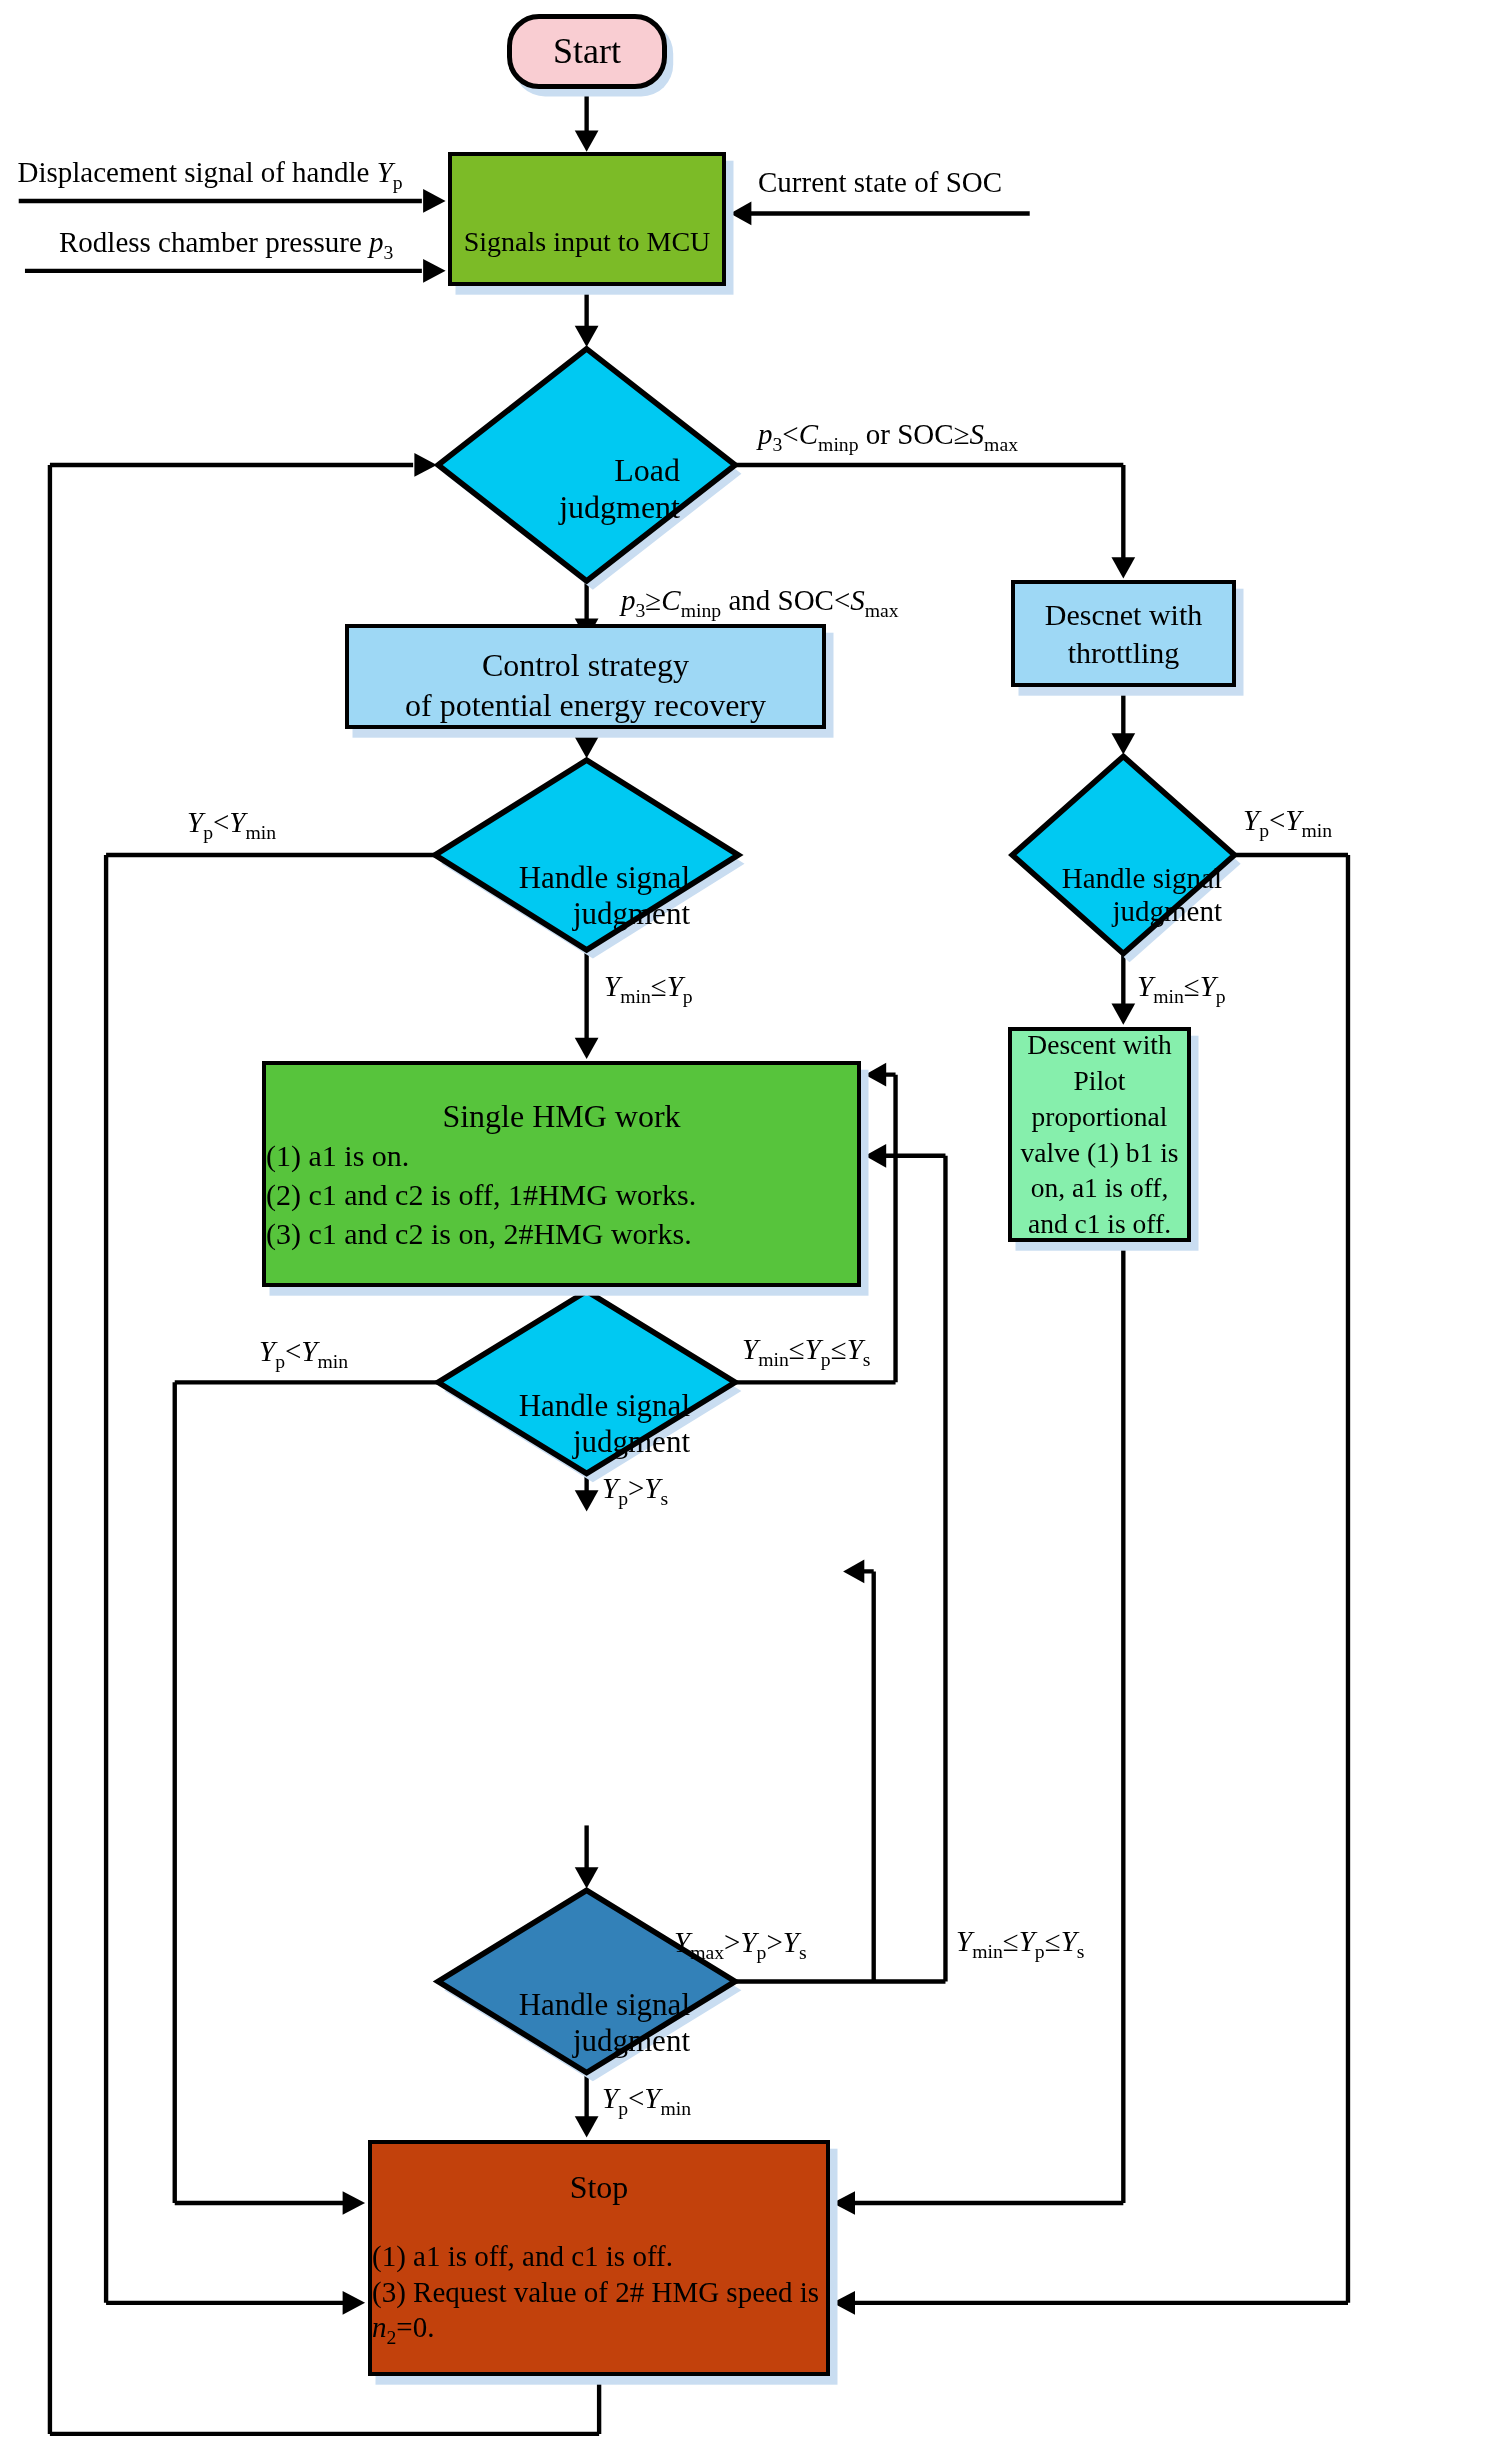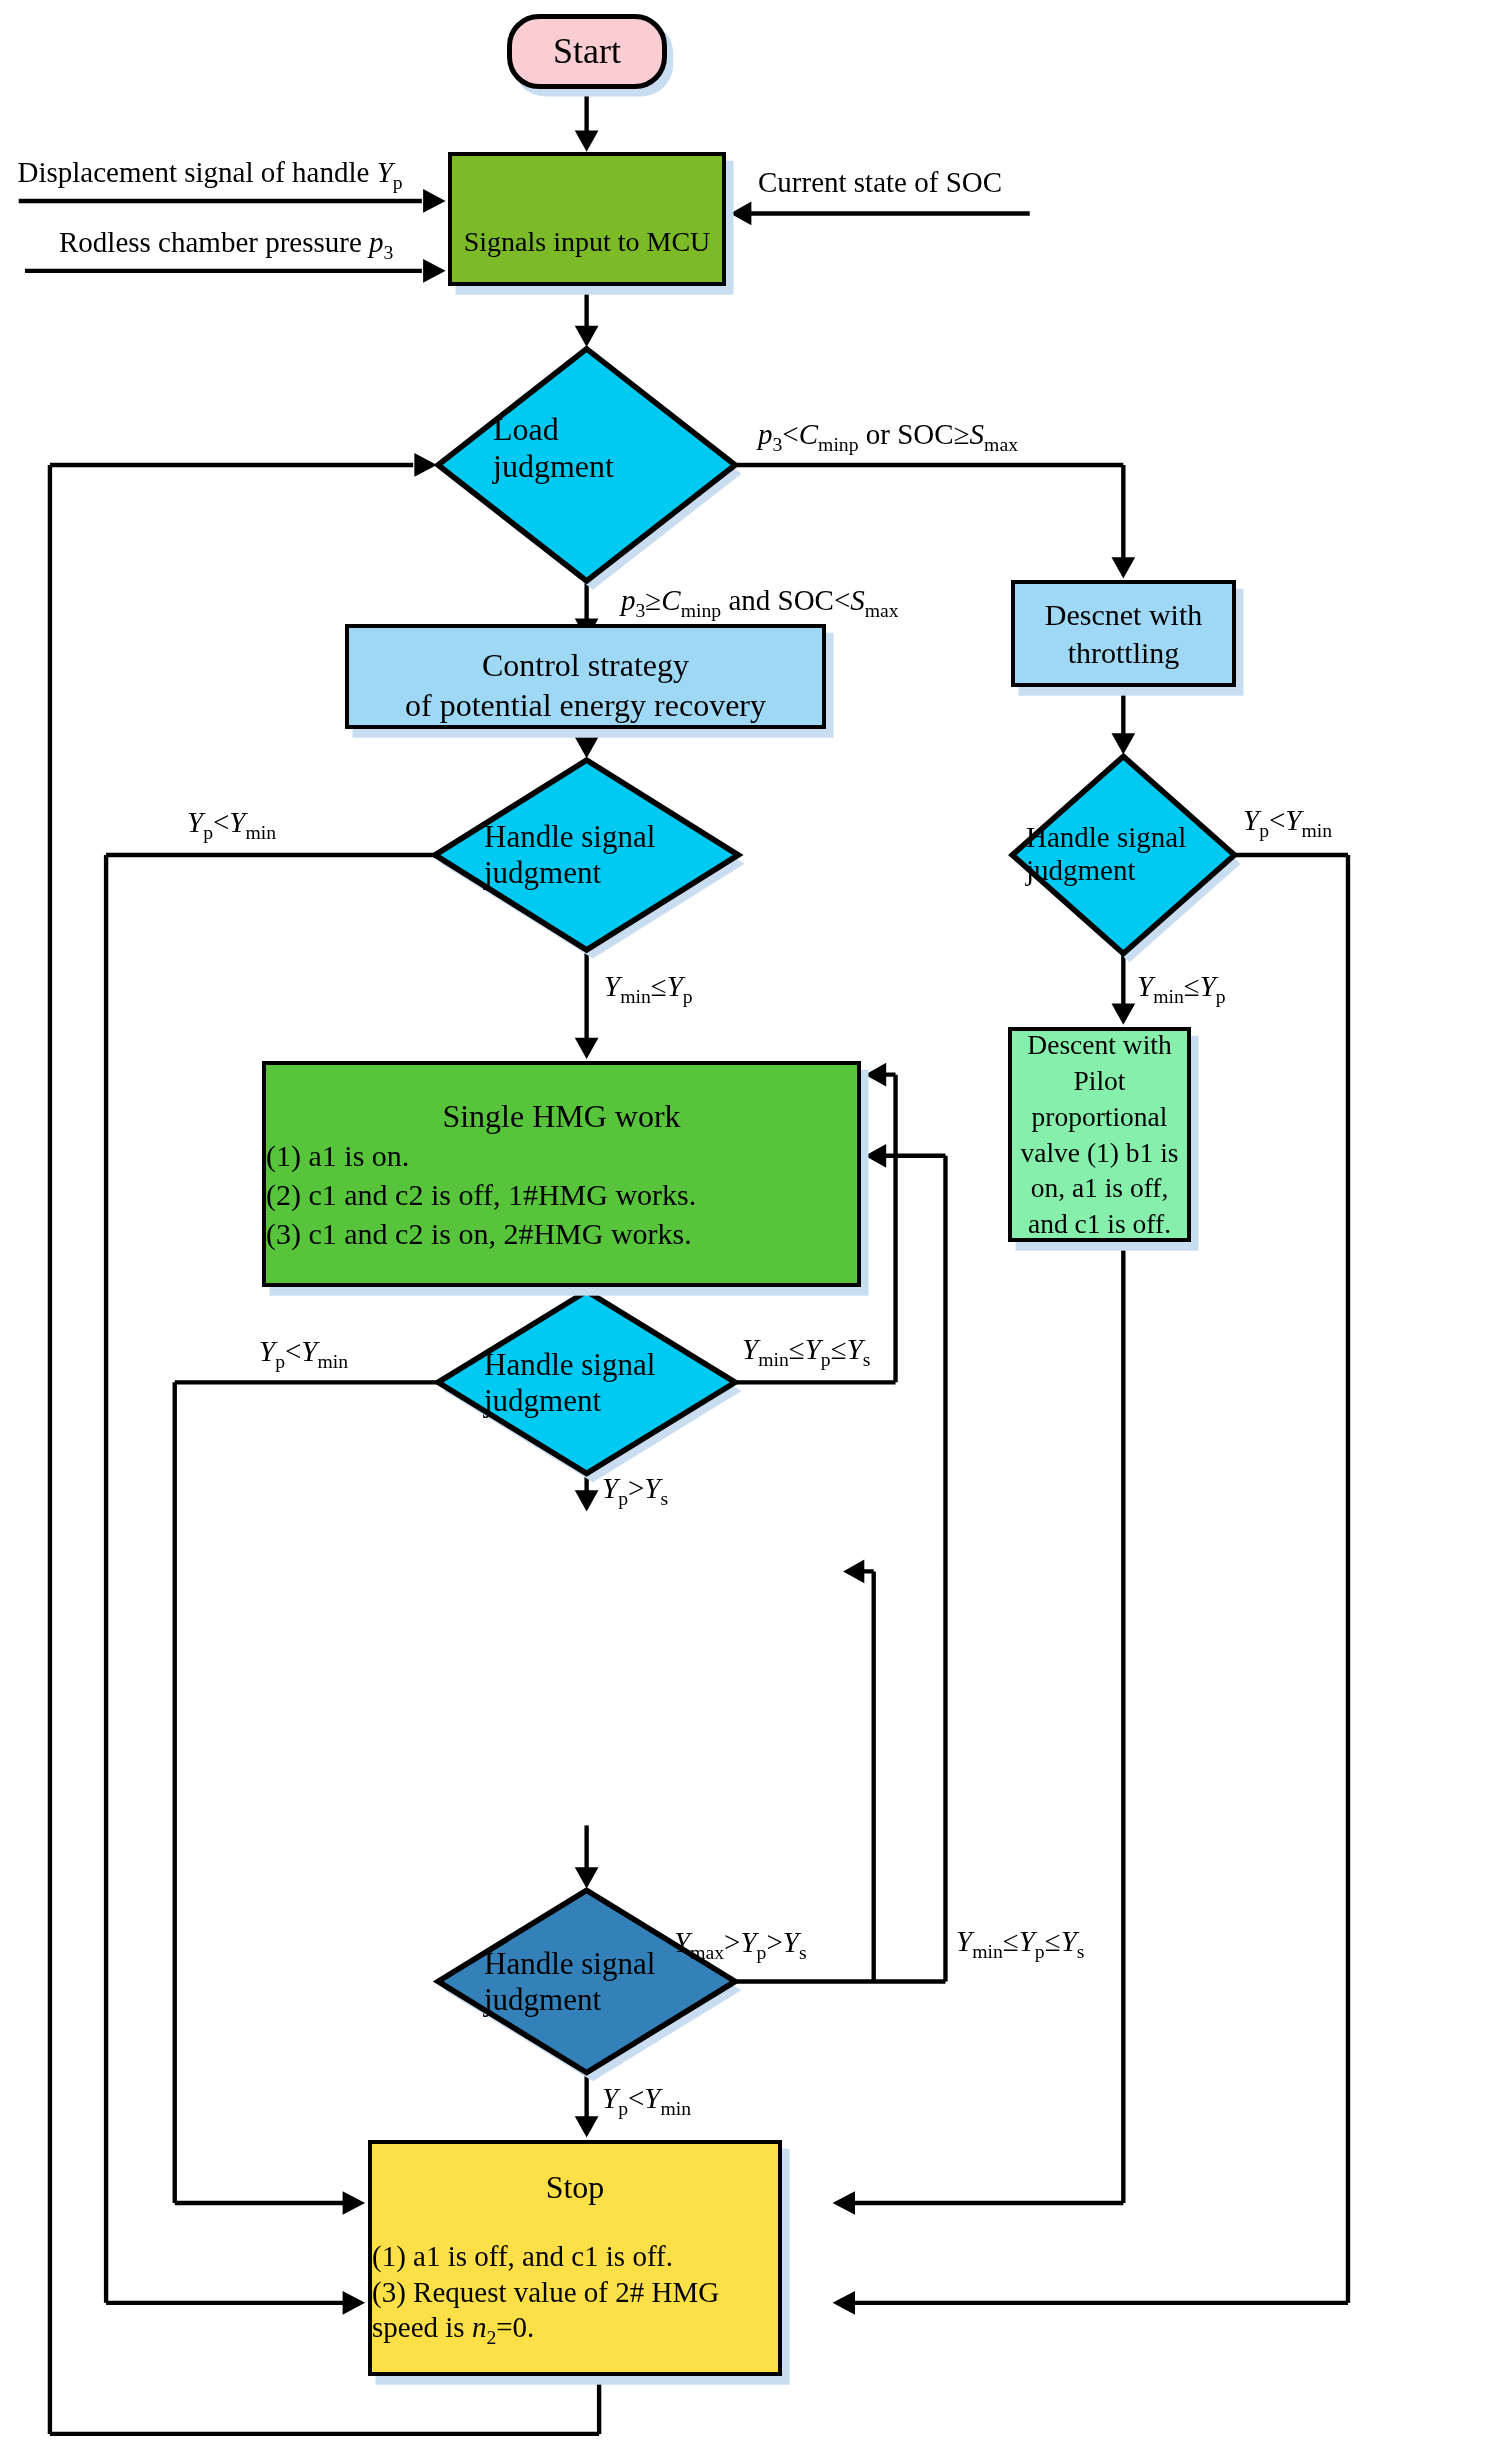--- a/index.html
+++ b/index.html
@@ -6,21 +6,21 @@
   body{font-family:"Liberation Serif","DejaVu Serif",serif;color:#000;}
   #canvas{position:relative;width:1509px;height:2462px;background:#fff;overflow:hidden;}
   svg.wires{position:absolute;left:0;top:0;z-index:1;}
   .box{position:absolute;z-index:2;border:4.4px solid #000;box-shadow:7.5px 8.7px 0 #c9ddf1;
        display:flex;flex-direction:column;justify-content:center;box-sizing:border-box;}
   .box .title{text-align:center;font-size:32px;line-height:1.25;}
   .box .items{font-size:30px;line-height:1.3;text-align:left;padding:0 0;font-family:Liberation Serif, serif;}
   .terminal{position:absolute;z-index:2;border:5px solid #000;border-radius:32px;
        background:#f9cdd2;box-shadow:6.2px 7.5px 0 #c9ddf1;display:flex;align-items:center;
        justify-content:center;font-size:36px;box-sizing:border-box;}
-  .dlabel{position:absolute;z-index:3;text-align:left;font-size:31px;line-height:1.15;}
+  .dlabel{position:absolute;z-index:3;text-align:right;font-size:31px;line-height:1.15;margin-top:41px;}
   .elabel{position:absolute;z-index:3;font-size:29px;white-space:nowrap;line-height:1.1;}
   sub{font-size:68%;}
 </style>
 </head>
 <body>
 
 <div id="canvas">
 
   <svg class="wires" width="1509" height="2462" viewBox="0 0 2418 3945">
     <g stroke="#000" stroke-width="7" fill="none">
@@ -116,21 +116,21 @@
       <div>(2) c1 and c2 is off, 1#HMG works.</div>
       <div>(3) c1 and c2 is on, 2#HMG works.</div>
     </div>
   </div>
 
 
   <div class="box" style="left:1008px;top:1027px;width:183px;height:215px;background:#86efac;">
     <div class="title" style="font-size:27.5px;line-height:1.3;padding:0 3.7px;">Descent with Pilot proportional valve (1) b1 is on, a1 is off, and c1 is off.</div>
   </div>
 
-  <div class="box" style="left:368px;top:2140px;width:414px;height:236px;background:#fde047;">
+  <div class="box" style="left:368px;top:2140px;width:462px;height:236px;background:#c2410c;">
     <div class="title">Stop</div>
     <div class="items" style="font-size:29px;line-height:1.22;margin-top:32px;">
       <div>(1) a1 is off, and c1 is off.</div>
       <div>(3) Request value of 2# HMG speed is <i>n</i><sub>2</sub>=0.</div>
     </div>
   </div>
 
   <div class="dlabel" style="left:493px;top:411px;width:187px;font-size:32px;">Load judgment</div>
   <div class="dlabel" style="left:484px;top:819px;width:206px;">Handle signal judgment</div>
   <div class="dlabel" style="left:1026px;top:821px;width:196px;font-size:29px;">Handle signal judgment</div>

